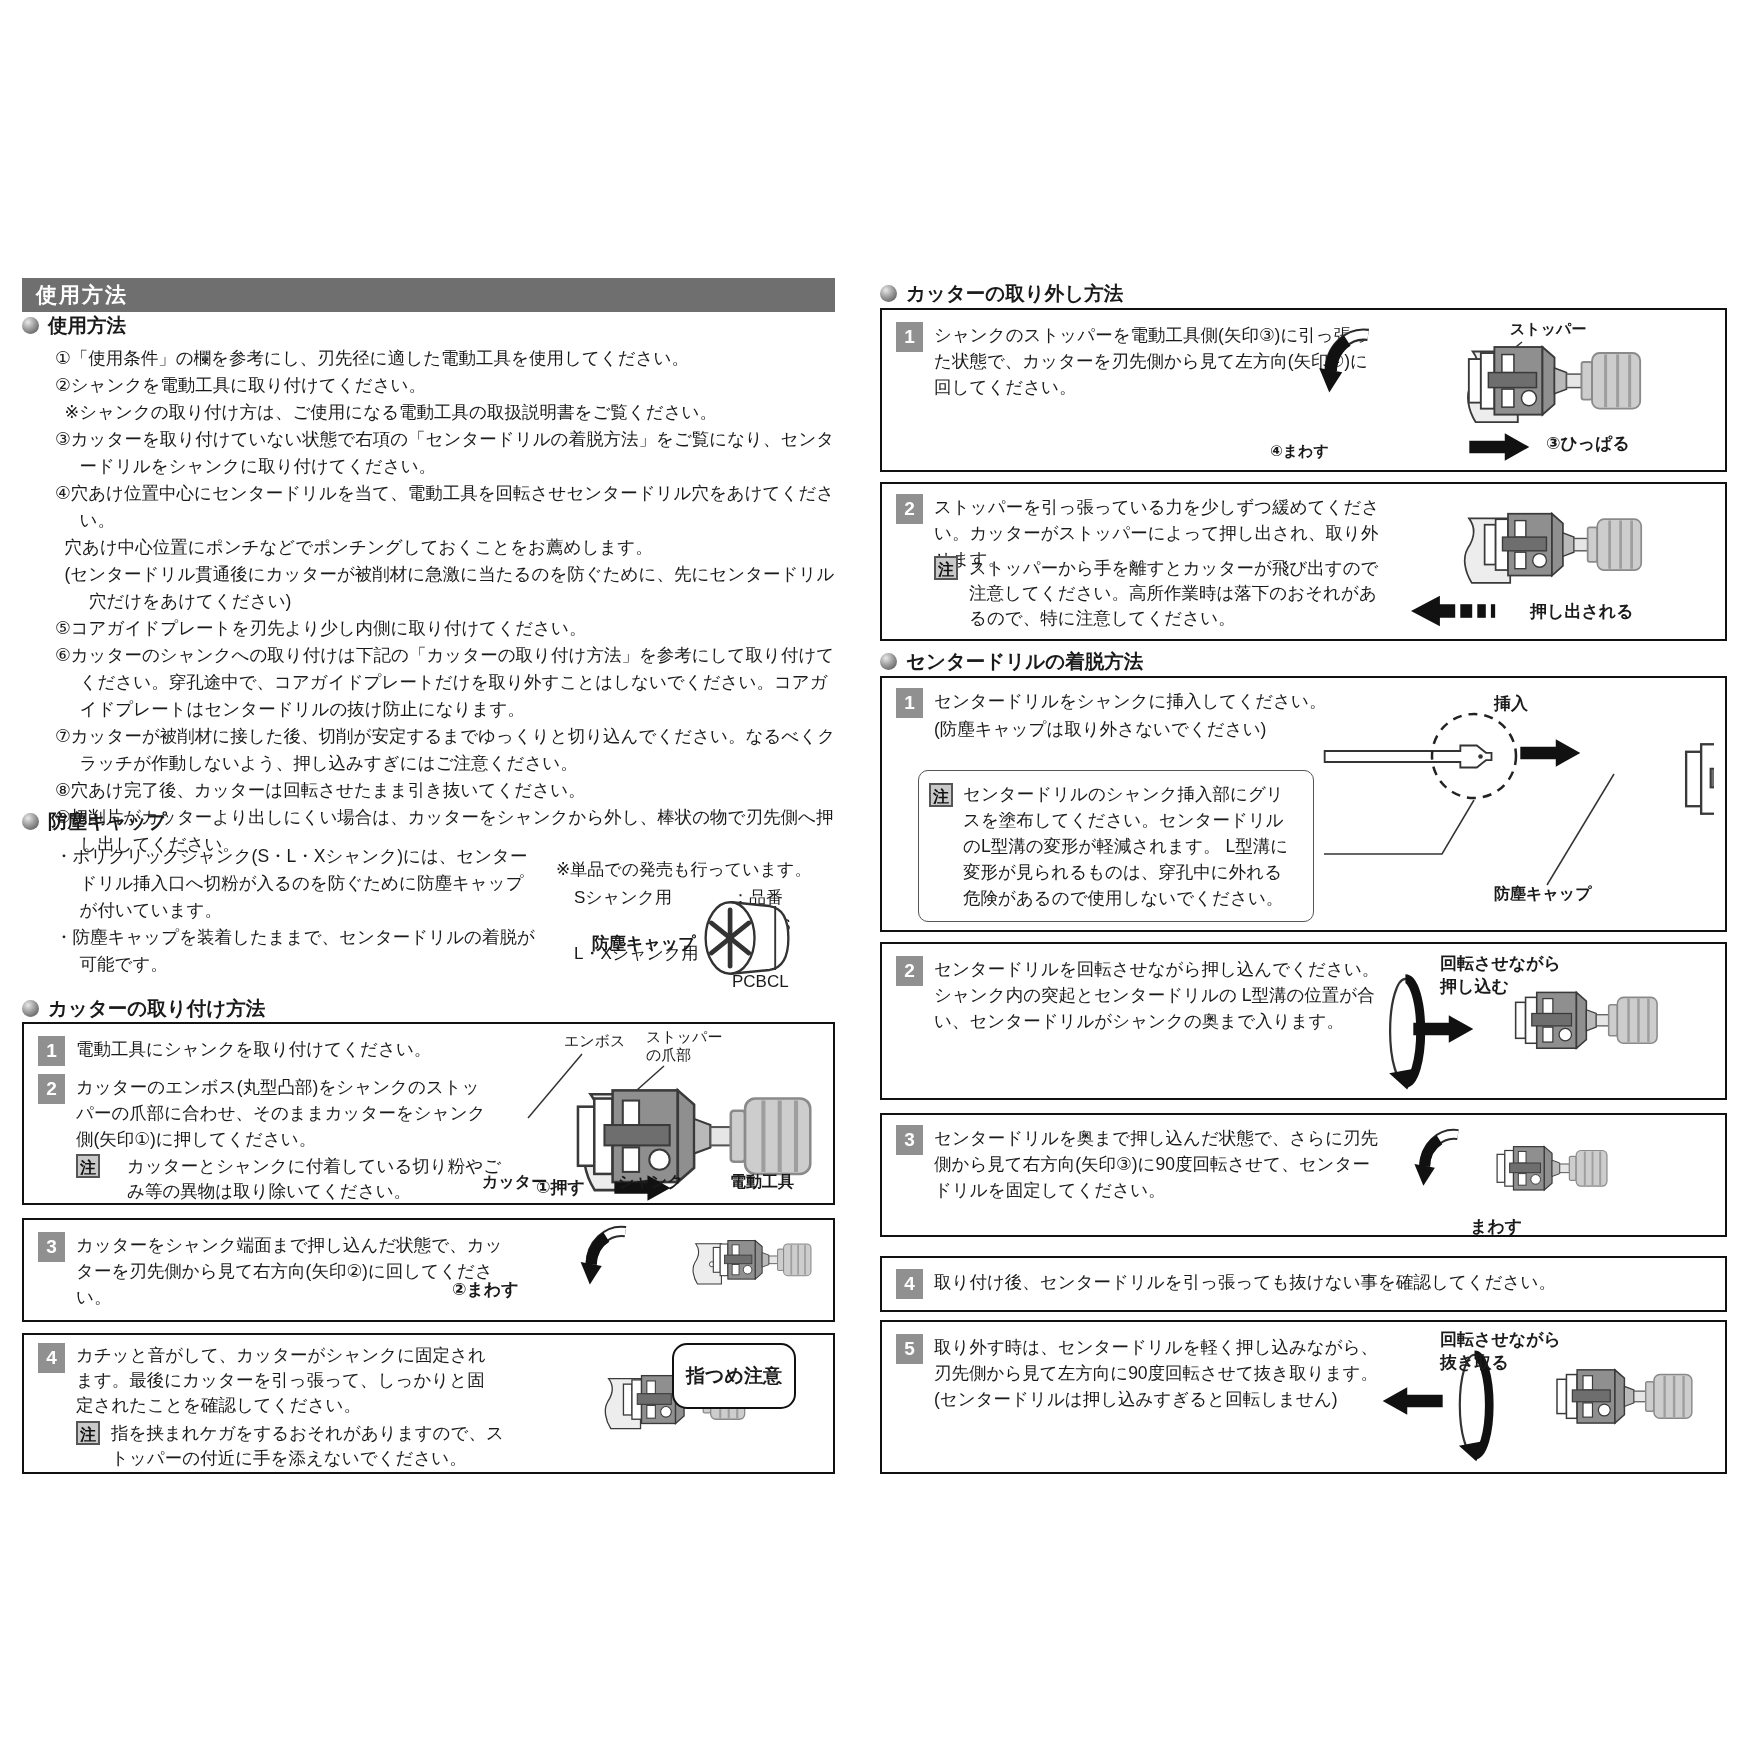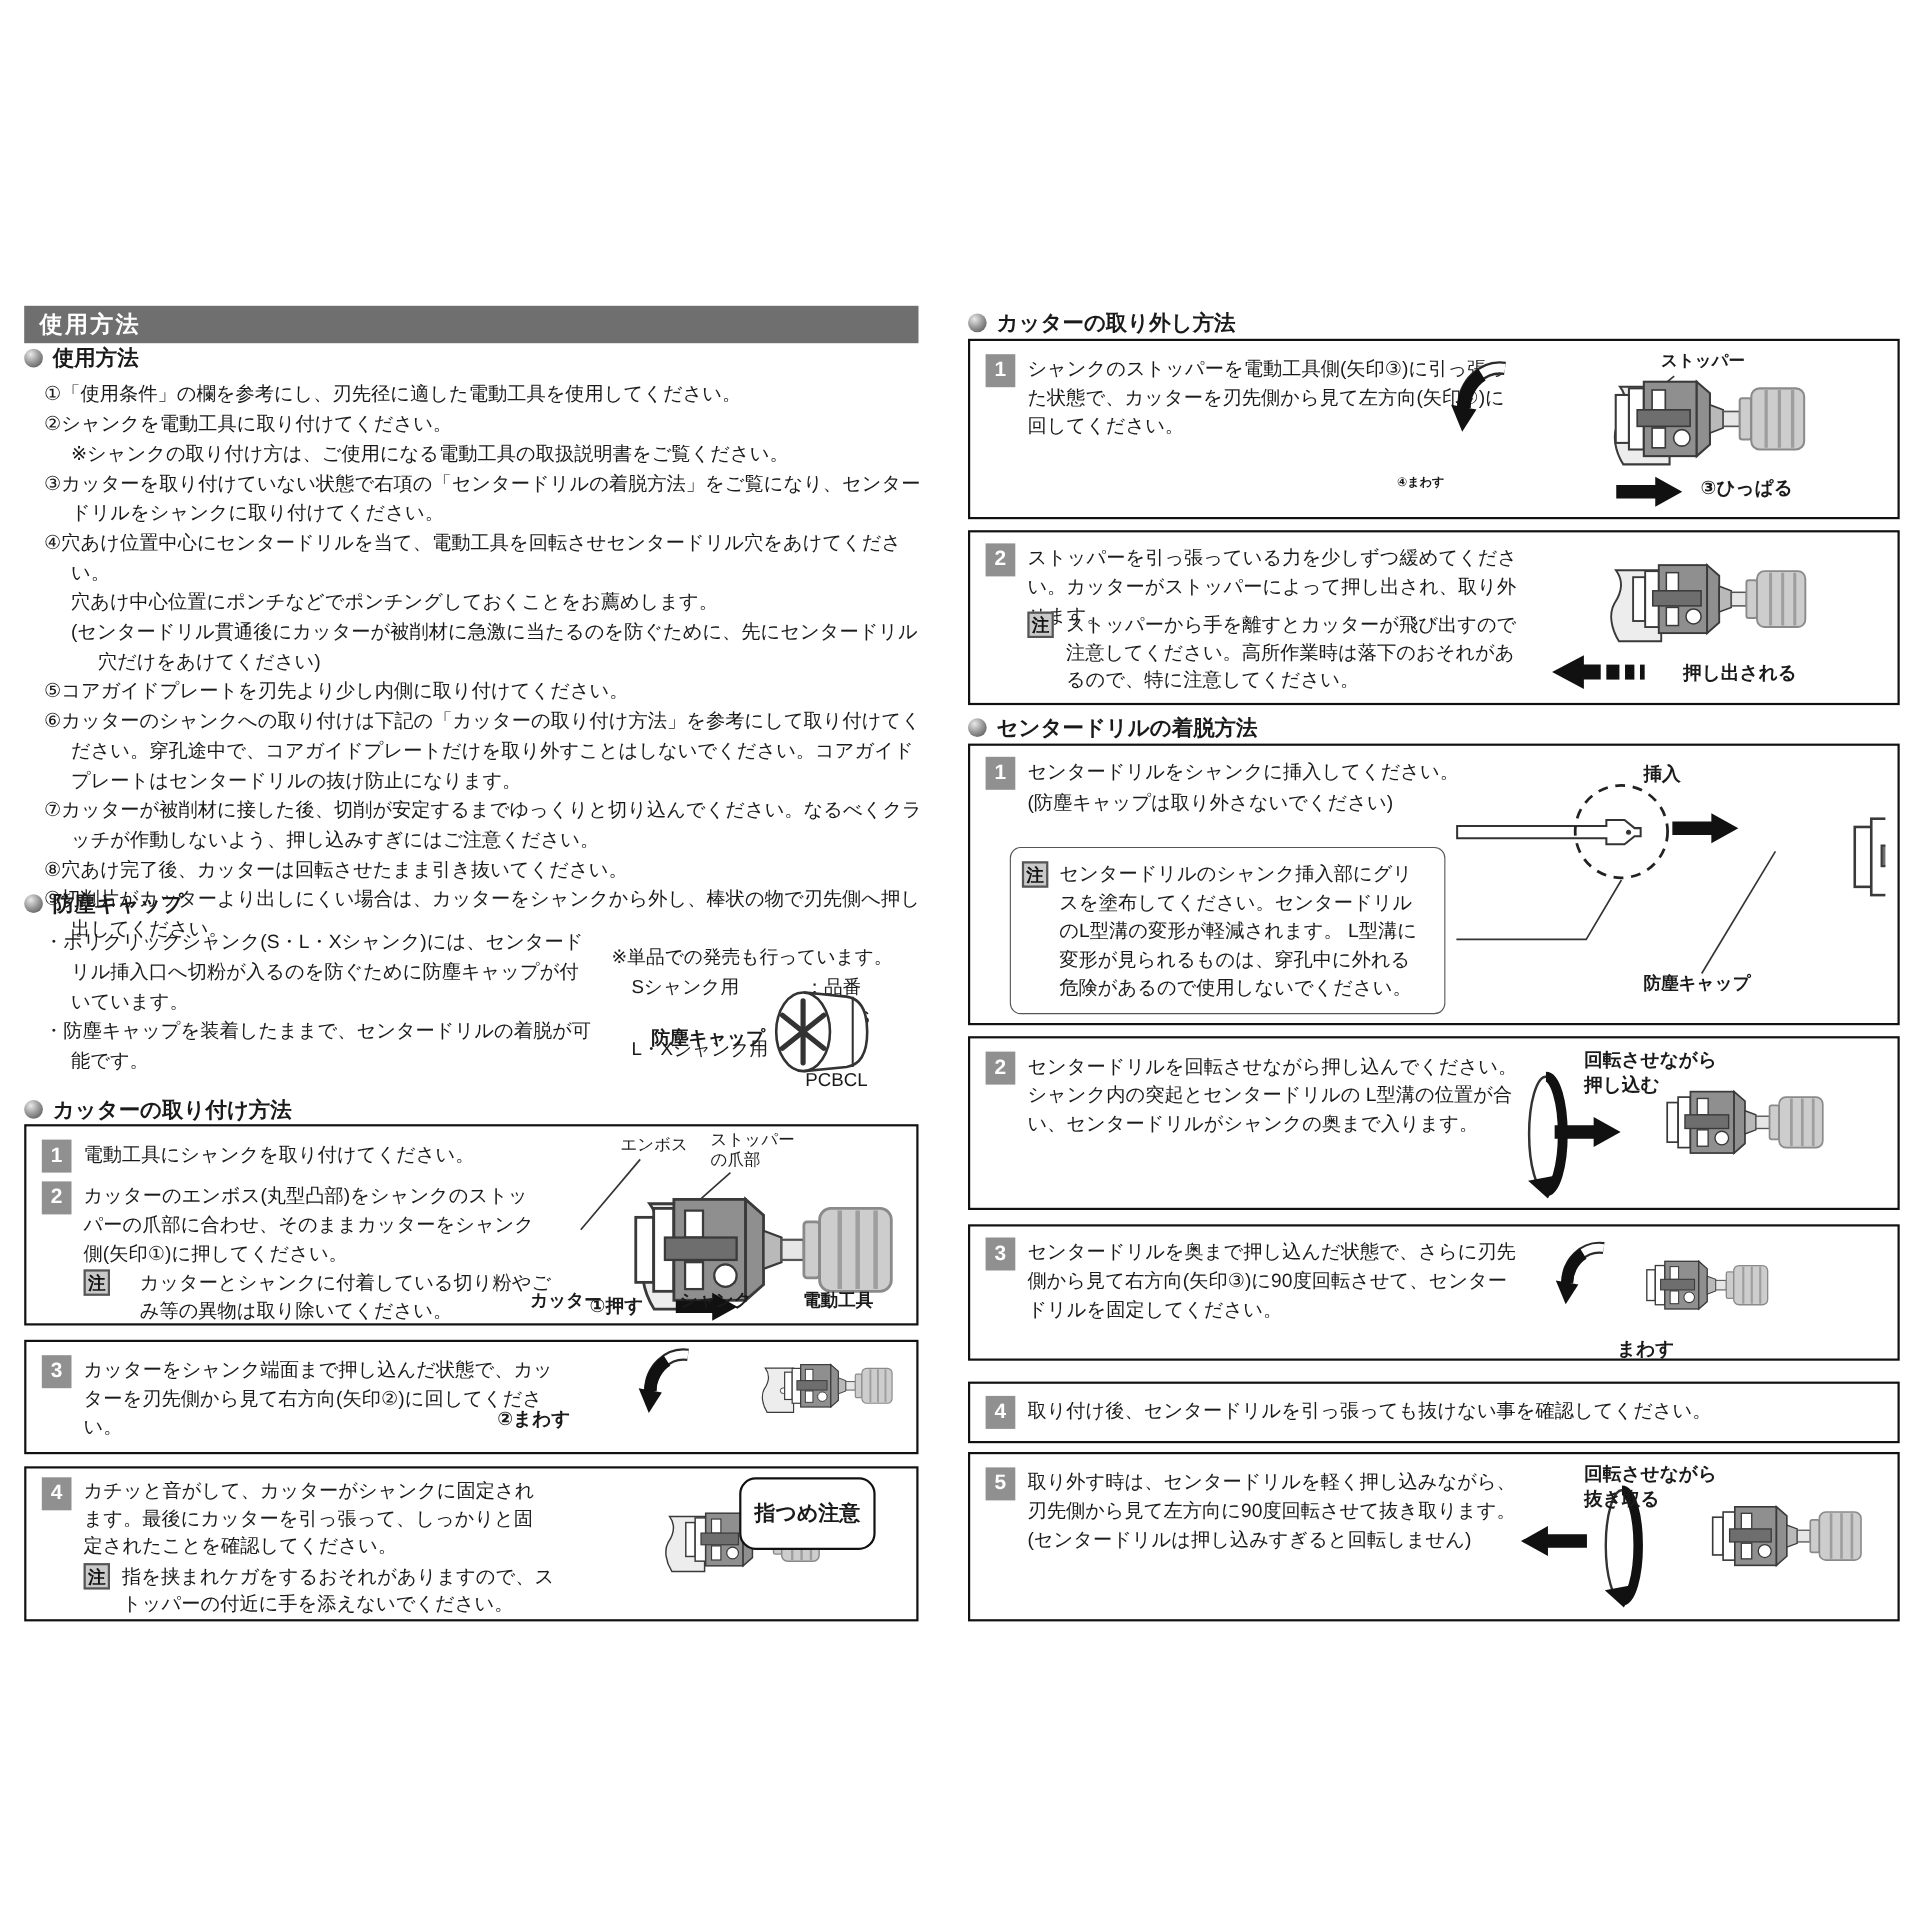--- a/index.html
+++ b/index.html
@@ -5,21 +5,21 @@
   html,body{margin:0;padding:0;background:#fff;}
   .page{position:relative;width:1754px;height:1754px;background:#ffffff;overflow:hidden;
         font-family:"Liberation Sans","DejaVu Sans",sans-serif;color:#1a1a1a;}
   .hbar{position:absolute;left:22px;top:278px;width:813px;height:34px;background:#6f6f6f;
         display:flex;align-items:center;}
   .hbar span{color:#fff;font-weight:bold;font-size:21px;padding-left:14px;letter-spacing:2px;}
   .shead{position:absolute;display:flex;align-items:center;gap:9px;font-weight:bold;font-size:19.5px;}
   .ball{width:17px;height:17px;border-radius:50%;flex:none;
         background:radial-gradient(circle at 35% 30%, #e9e9e9 0%, #9b9b9b 45%, #474747 100%);}
   .ulist{position:absolute;left:40px;top:345px;width:798px;font-size:17.5px;line-height:27px;}
-  .ui{padding-left:1.4em;text-indent:-1.4em;}
+  .ui{padding-left:1.4em;text-indent:-1.4em;margin-left:15px;}
   .ui.sub{margin-left:1.4em;}
   .dustL{position:absolute;left:40px;top:843px;width:500px;font-size:17.5px;line-height:27px;}
   .dustR{position:absolute;left:556px;top:856px;width:282px;font-size:17px;line-height:28px;}
   .dustrow{display:flex;gap:12px;}
   .dustrow .lab{width:146px;flex:none;}
   .box{position:absolute;border:2px solid #111;background:#fff;}
   .step{position:absolute;display:flex;gap:11px;align-items:flex-start;}
   .num{flex:none;width:27px;height:30px;background:#909090;color:#fff;font-weight:bold;
        text-align:center;line-height:30px;font-size:19px;}
   .ntag{flex:none;width:24px;height:24px;background:#c9c9c9;border:2px solid #555;color:#111;
@@ -245,21 +245,21 @@
       <g transform="translate(52,20) scale(0.66)">
           <use href="#sym-cutter"></use>
         </g>
       <g transform="translate(112,14) scale(0.66)">
           <use href="#sym-shankbody"></use>
         </g>
       <use href="#sym-rotarrow" x="0" y="6" width="72" height="88"></use>
       <use href="#sym-blockarrow" x="152" y="114" width="72" height="30"></use>
     </svg>
     <div class="dlab small" style="left:628px;top:10px;font-weight:bold;">ストッパー</div>
-    <div class="dlab" style="left:388px;top:121px;font-size:11px;">④まわす</div>
+    <div class="dlab" style="left:388px;top:132px;font-size:15px;">④まわす</div>
     <div class="dlab" style="left:664px;top:122px;font-size:17px;">③ひっぱる</div>
   </div>
 
   <div class="box" style="left:880px;top:482px;width:843px;height:155px;">
     <div class="step" style="left:14px;top:10px;">
       <span class="num">2</span>
       <span class="stext" style="width:450px;">ストッパーを引っ張っている力を少しずつ緩めてください。カッターがストッパーによって押し出され、取り外せます。</span>
     </div>
     <div class="step" style="left:52px;top:72px;">
       <span class="ntag">注</span>

